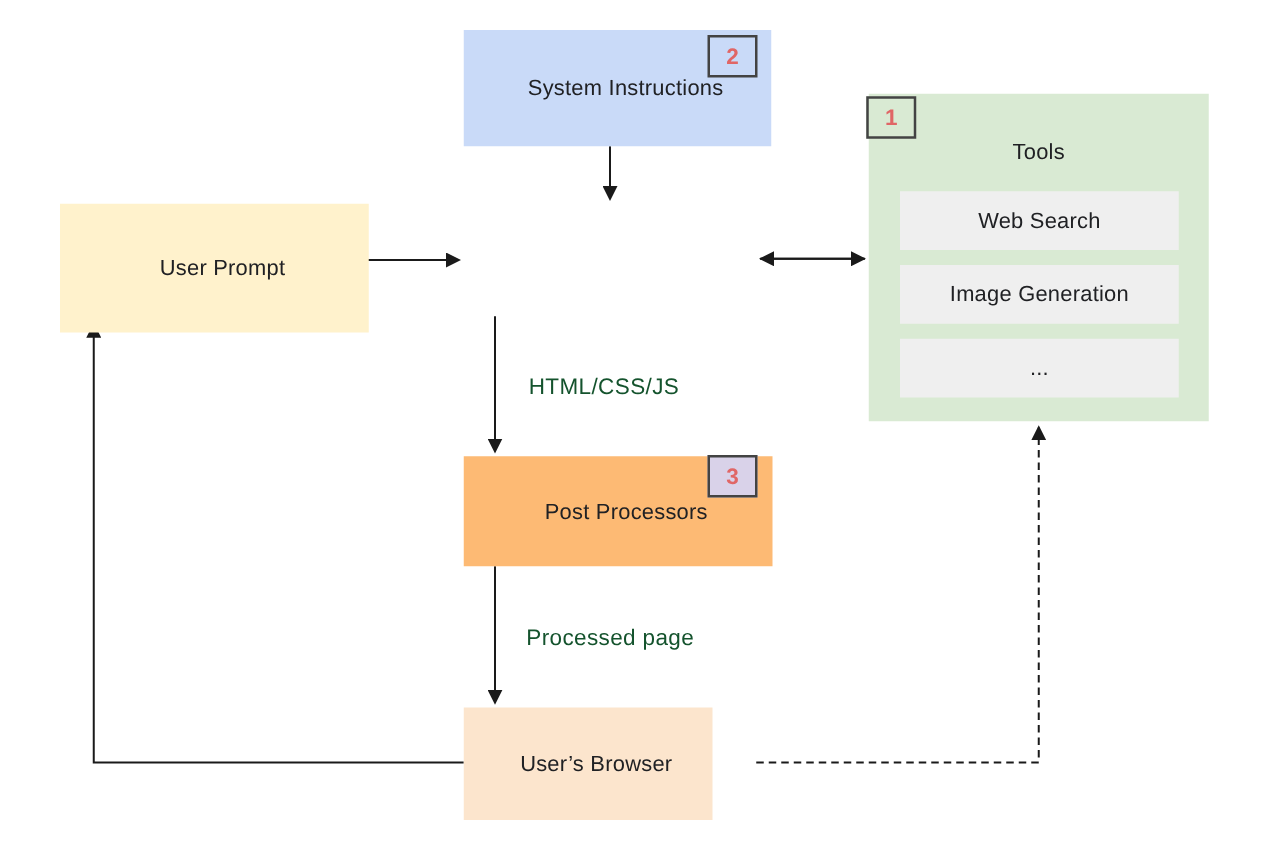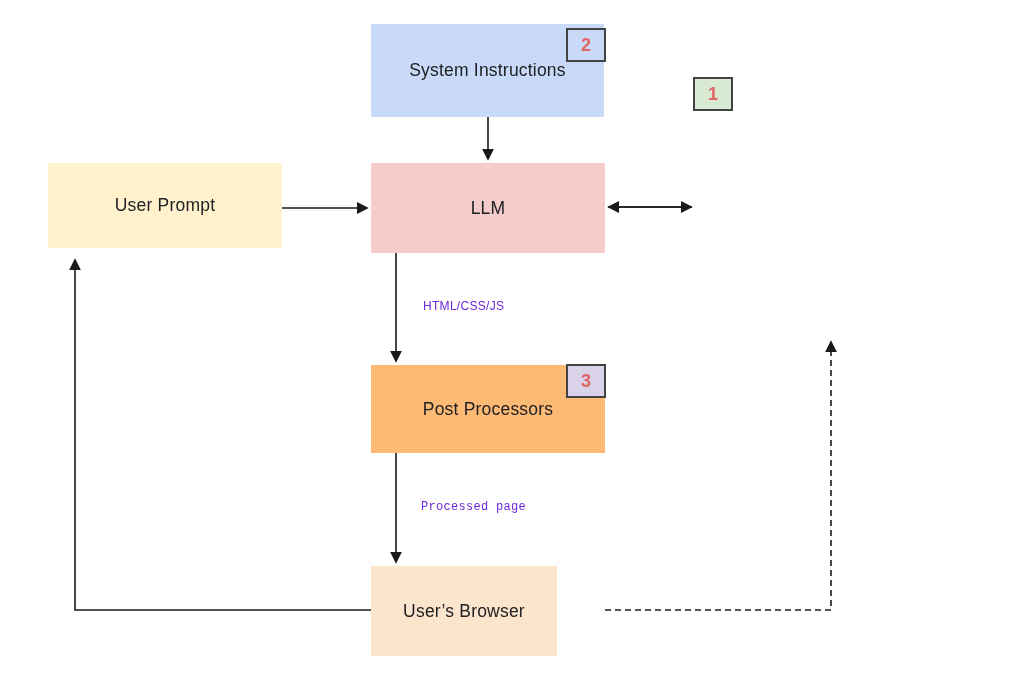--- a/index.html
+++ b/index.html
@@ -2,24 +2,24 @@
 <html><head>
 <meta charset="utf-8">
 <style>
   html,body{margin:0;padding:0;background:#ffffff;}
   body{font-family:"Liberation Sans", sans-serif;}
   .canvas{position:relative;width:1024px;height:682px;background:#ffffff;overflow:hidden;}
 
   .node{
     position:absolute;
     display:flex;align-items:center;justify-content:center;
-    color:#202124;font-size:17.5px;letter-spacing:.2px;
+    color:#202124;font-size:17.5px;letter-spacing:.2px;padding-left:13px;
   }
   .node-system{left:371px;top:24px;width:233px;height:93px;background:#c9daf8;}
-  .node-prompt{left:48px;top:163px;width:234px;height:85px;background:#fff2cc;}
+  .node-prompt{left:48px;top:163px;width:234px;height:103px;background:#fff2cc;}
   .node-llm{left:371px;top:163px;width:234px;height:90px;background:#f4cccc;}
   .node-post{left:371px;top:365px;width:234px;height:88px;background:#fdba74;}
   .node-browser{left:371px;top:566px;width:186px;height:90px;background:#fce5cd;}
 
   .node-tools{
     position:absolute;left:695px;top:75px;width:272px;height:262px;background:#d9ead3;
     color:#202124;font-size:17.5px;letter-spacing:.2px;
   }
   .tools-title{position:absolute;left:0;top:36px;width:100%;text-align:center;}
   .tool-item{
@@ -34,24 +34,24 @@
     position:absolute;width:40px;height:34px;box-sizing:border-box;
     border:2px solid #434343;
     display:flex;align-items:center;justify-content:center;
     color:#e06666;font-size:18px;font-weight:bold;
   }
   .badge-1{left:693px;top:77px;background:#d9ead3;}
   .badge-2{left:566px;top:28px;background:#c9daf8;}
   .badge-3{left:566px;top:364px;background:#d9d2e9;}
 
   .edge-label{
-    position:absolute;color:#6d28d9;font-size:12px;letter-spacing:.3px;
+    position:absolute;color:#14532d;font-size:18px;letter-spacing:.3px;
   }
   .lbl-htmlcss{left:423px;top:299px;}
-  .lbl-processed{left:421px;top:500px;font-family:Liberation Mono, monospace;}
+  .lbl-processed{left:421px;top:500px;}
   .lbl-changes{left:96px;top:553px;width:128px;line-height:25px;}
 
   .edges{position:absolute;left:0;top:0;width:1024px;height:682px;pointer-events:none;}
   .edge{stroke:#1a1a1a;stroke-width:1.6;fill:none;}
   .edge-dashed{stroke-dasharray:6 4;}
 </style>
 </head>
 <body>
 
 <div class="canvas">
@@ -76,24 +76,33 @@
     <span>System Instructions</span>
   </div>
   <div class="badge badge-2">
     <span>2</span>
   </div>
 
   <div class="node node-prompt">
     <span>User Prompt</span>
   </div>
 
-  <div class="node node-llm">
-    <span>LLM</span>
+
+  <div class="node-tools">
+    <div class="tools-title">Tools</div>
+    <div class="tool-item tool-item-1">
+      <span>Web Search</span>
+    </div>
+    <div class="tool-item tool-item-2">
+      <span>Image Generation</span>
+    </div>
+    <div class="tool-item tool-item-3">
+      <span>...</span>
+    </div>
   </div>
-
   <div class="badge badge-1">
     <span>1</span>
   </div>
 
   <div class="node node-post">
     <span>Post Processors</span>
   </div>
   <div class="badge badge-3">
     <span>3</span>
   </div>

